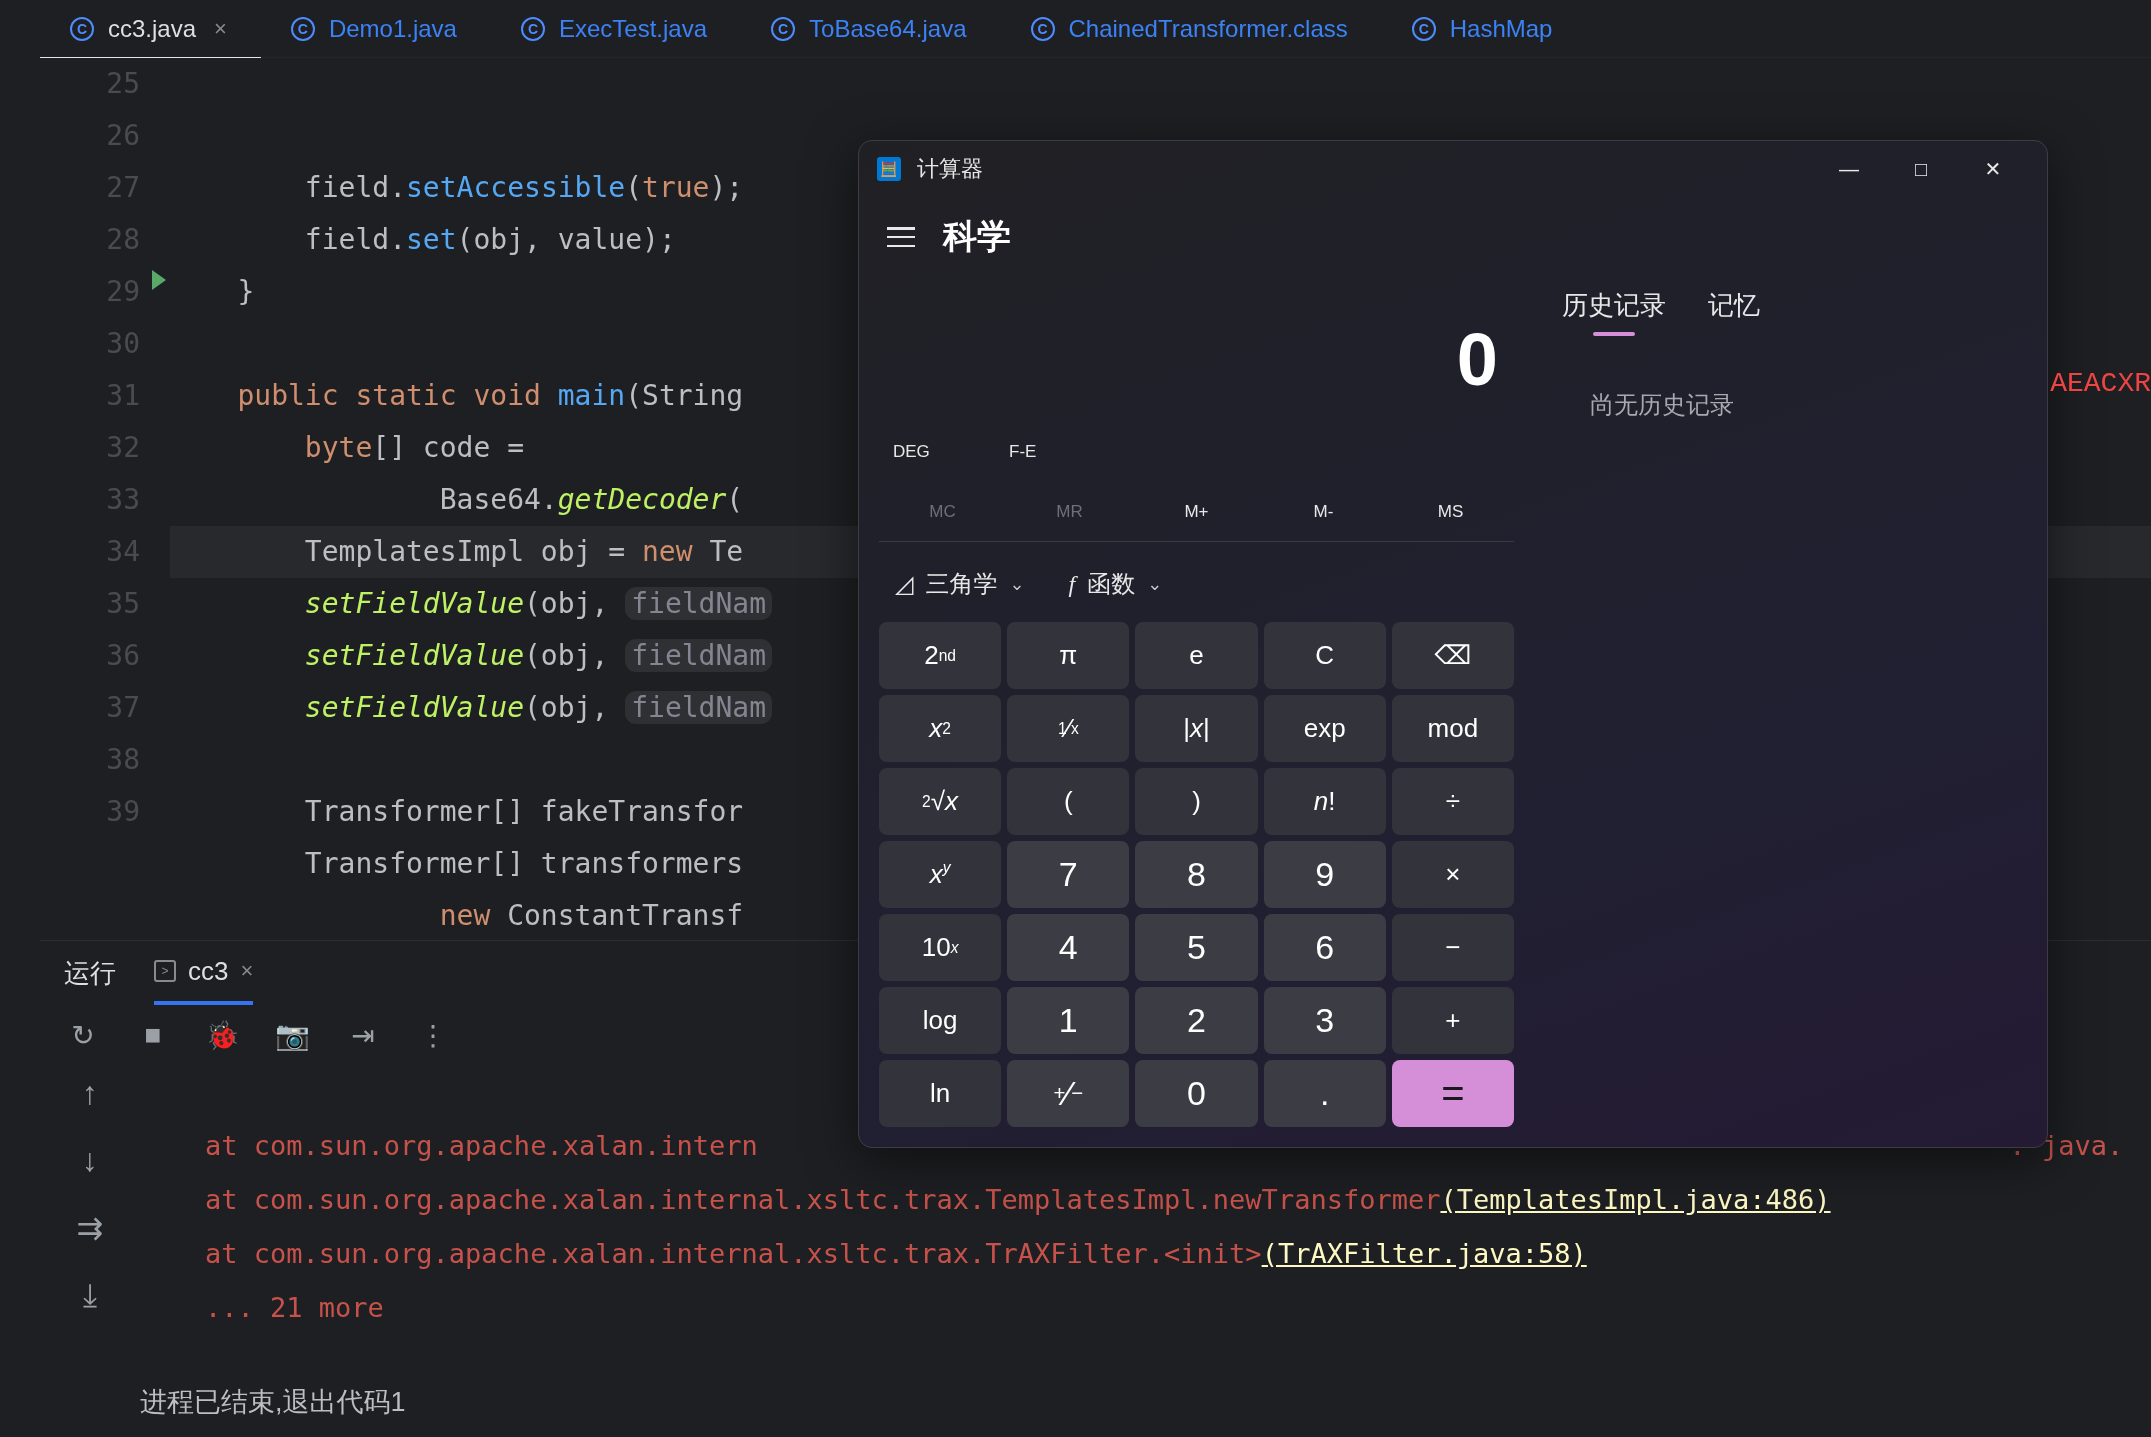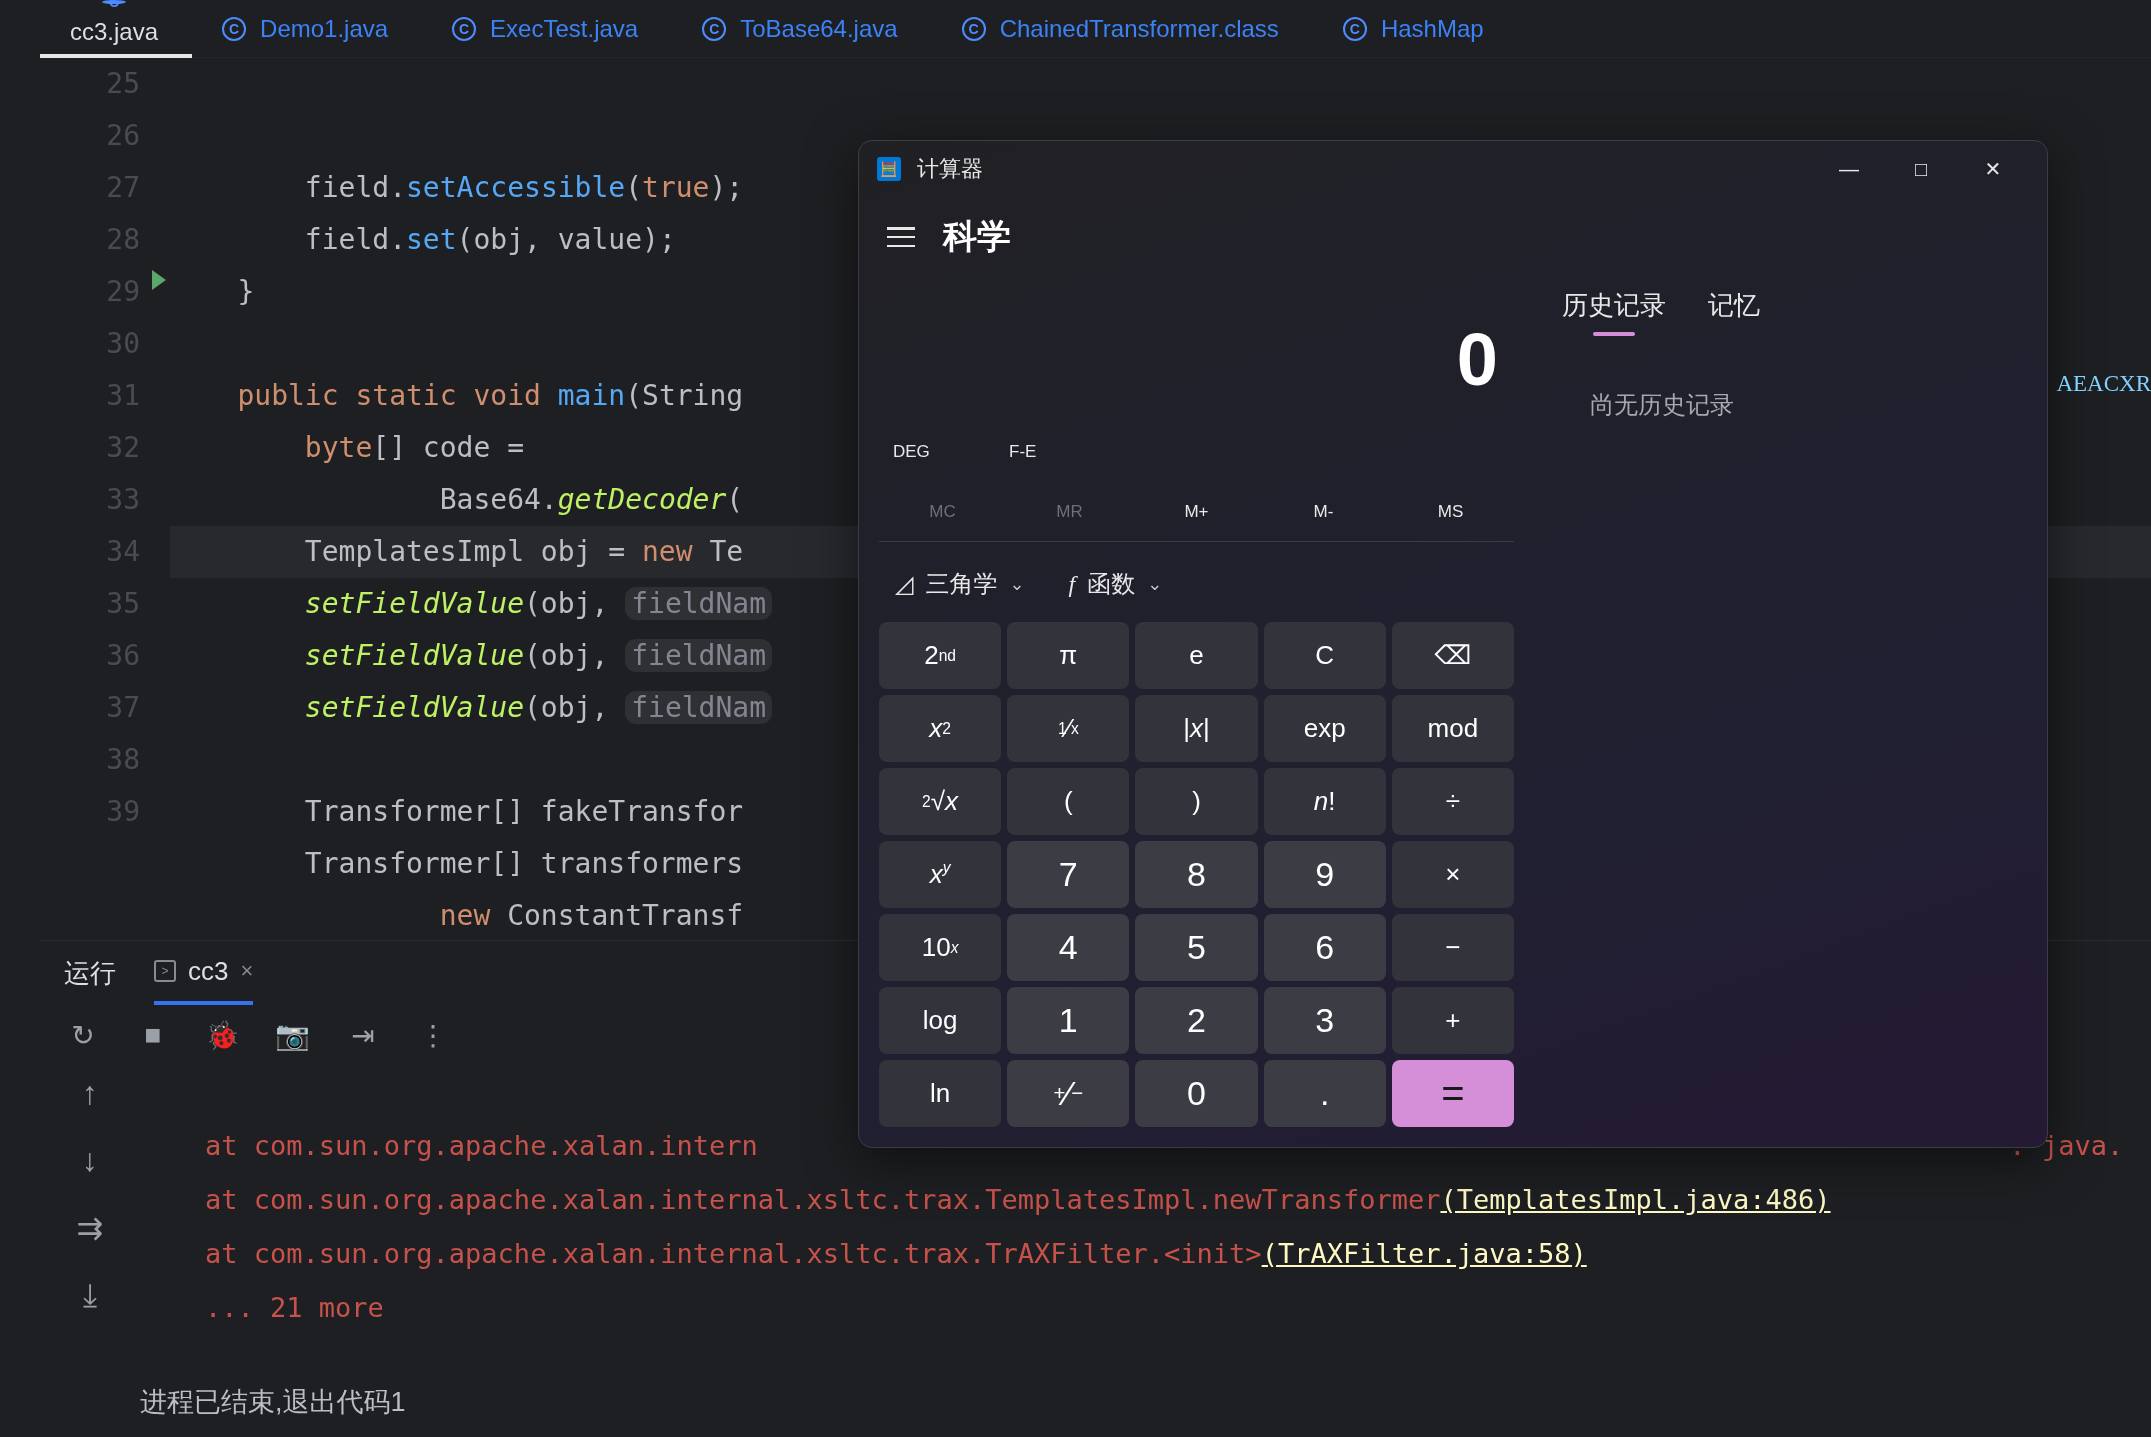--- a/index.html
+++ b/index.html
@@ -4,37 +4,37 @@
 <style>
 * { margin:0; padding:0; box-sizing:border-box; }
 html,body { width:2151px; height:1437px; background:#1e2024; font-family: "Microsoft YaHei", "Segoe UI", sans-serif; overflow:hidden; user-select:none; }
 .root { position:relative; width:100%; height:100%; }
 
 
 .ide { position:absolute; inset:0; background:#1e1f22; color:#bcbec4; }
 .left-gutter { position:absolute; left:0; top:0; width:40px; height:100%; background:#1e1f22; }
 .tabs { position:absolute; left:40px; right:0; top:0; height:58px; background:#1e1f22; display:flex; align-items:center; border-bottom:1px solid #252528; }
 .tab { display:flex; align-items:center; gap:14px; padding:0 34px 0 30px; height:58px; font-size:24px; color:#3b82f6; white-space:nowrap; }
-.tab.active { border-bottom:4px solid #e5e5e5; margin-bottom:-1px; color:#dcdfe4;flex-direction:column; }
+.tab.active { border-bottom:1px solid #e5e5e5; margin-bottom:-1px; color:#dcdfe4; }
 .tab .c-icon { width:24px; height:24px; border-radius:50%; border:2.5px solid #4d8cff; position:relative; }
 .tab .c-icon::after { content:"C"; position:absolute; left:50%; top:50%; transform:translate(-50%,-52%); font-size:14px; font-weight:600; color:#4d8cff; }
 .tab .close { font-size:22px; color:#868a91; margin-left:4px; }
 
 .editor { position:absolute; left:40px; right:0; top:58px; height:880px; background:#1e1f22; display:flex; font-family:"Consolas","JetBrains Mono",monospace; font-size:28px; line-height:52px; }
 .gutter { width:130px; text-align:right; color:#484c51; padding-right:30px; position:relative; }
 .gutter .run-tri { position:absolute; right:4px; top:212px; width:0;height:0; border-left:14px solid #59a869; border-top:10px solid transparent; border-bottom:10px solid transparent; }
 .code { flex:1; white-space:pre; color:#bcbec4; position:relative; }
 .code .cur-line-bg { position:absolute; left:0; right:0; top:468px; height:52px; background:#27292d; z-index:0; }
 .code pre { position:relative; z-index:1; }
 .kw  { color:#cf8e6d; }
 .it  { font-style:italic; color:#bef264; }
 .fn  { color:#56a8f5; }
 .txt { color:#bcbec4; }
 .hint { background:#2e3034; color:#838690; padding:0 6px; border-radius:11px; font-style:normal; }
-.ovf { position:absolute; right:0; top:300px; color:#7dd3fc; z-index:5; font-family:Liberation Serif, serif; font-size:23px; }
+.ovf { position:absolute; right:0; top:300px; color:#ef4444; z-index:5; font-family:Liberation Mono, monospace; font-size:28px; }
 
 .run-panel { position:absolute; left:40px; right:0; bottom:0; top:940px; background:#1e1f22; border-top:1px solid #2b2d31; }
 .run-tabs { height:64px; display:flex; align-items:center; padding-left:24px; gap:38px; color:#dcdfe4; font-size:26px; }
 .run-tabs .active-tab { display:flex; align-items:center; gap:12px; border-bottom:4px solid #3573f0; height:64px; }
 .run-tabs .tab-ico { width:22px; height:22px; border:2px solid #868a91; border-radius:3px; display:flex; align-items:center; justify-content:center; font-size:12px; color:#868a91; }
 .run-tabs .close { color:#868a91; font-size:22px; }
 .run-toolbar { height:60px; display:flex; align-items:center; gap:40px; padding-left:28px; color:#9aa0a6; }
 .run-toolbar .ico { width:30px; height:30px; display:flex; align-items:center; justify-content:center; font-size:28px; }
 .run-body { display:flex; height:calc(100% - 124px); }
 .run-side { width:100px; display:flex; flex-direction:column; align-items:center; gap:30px; padding-top:10px; color:#9aa0a6; font-size:32px; }

